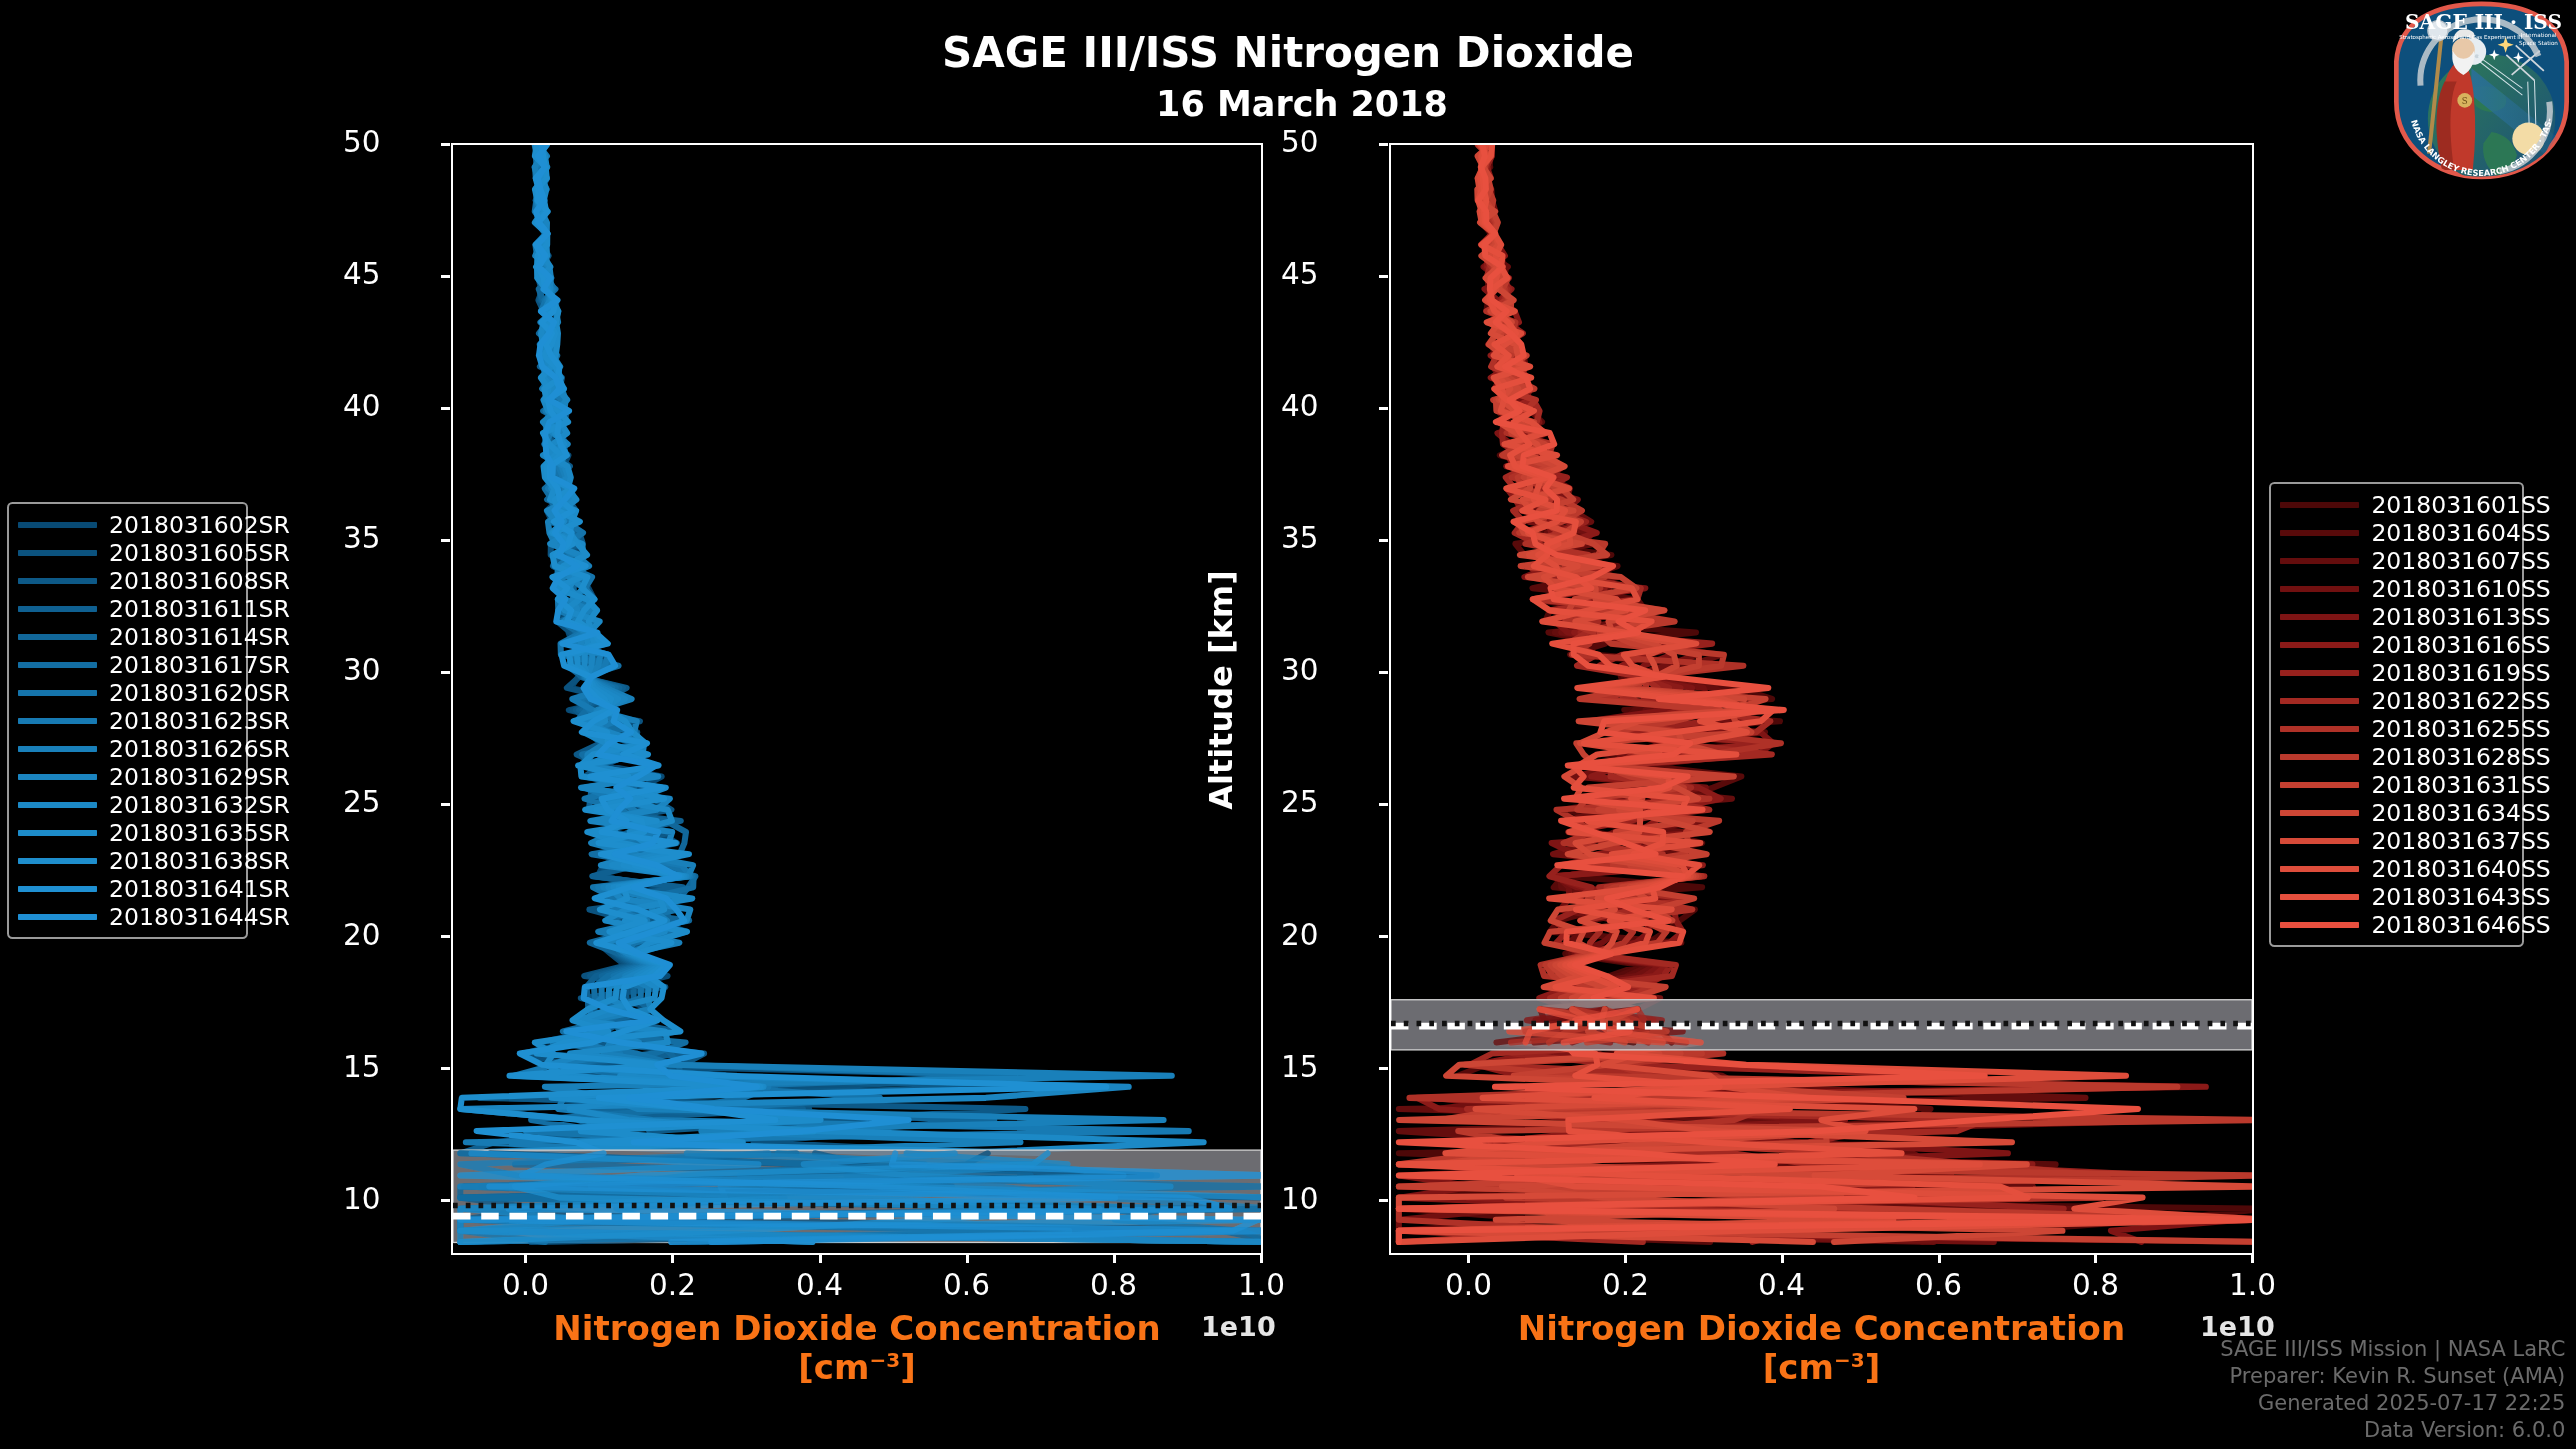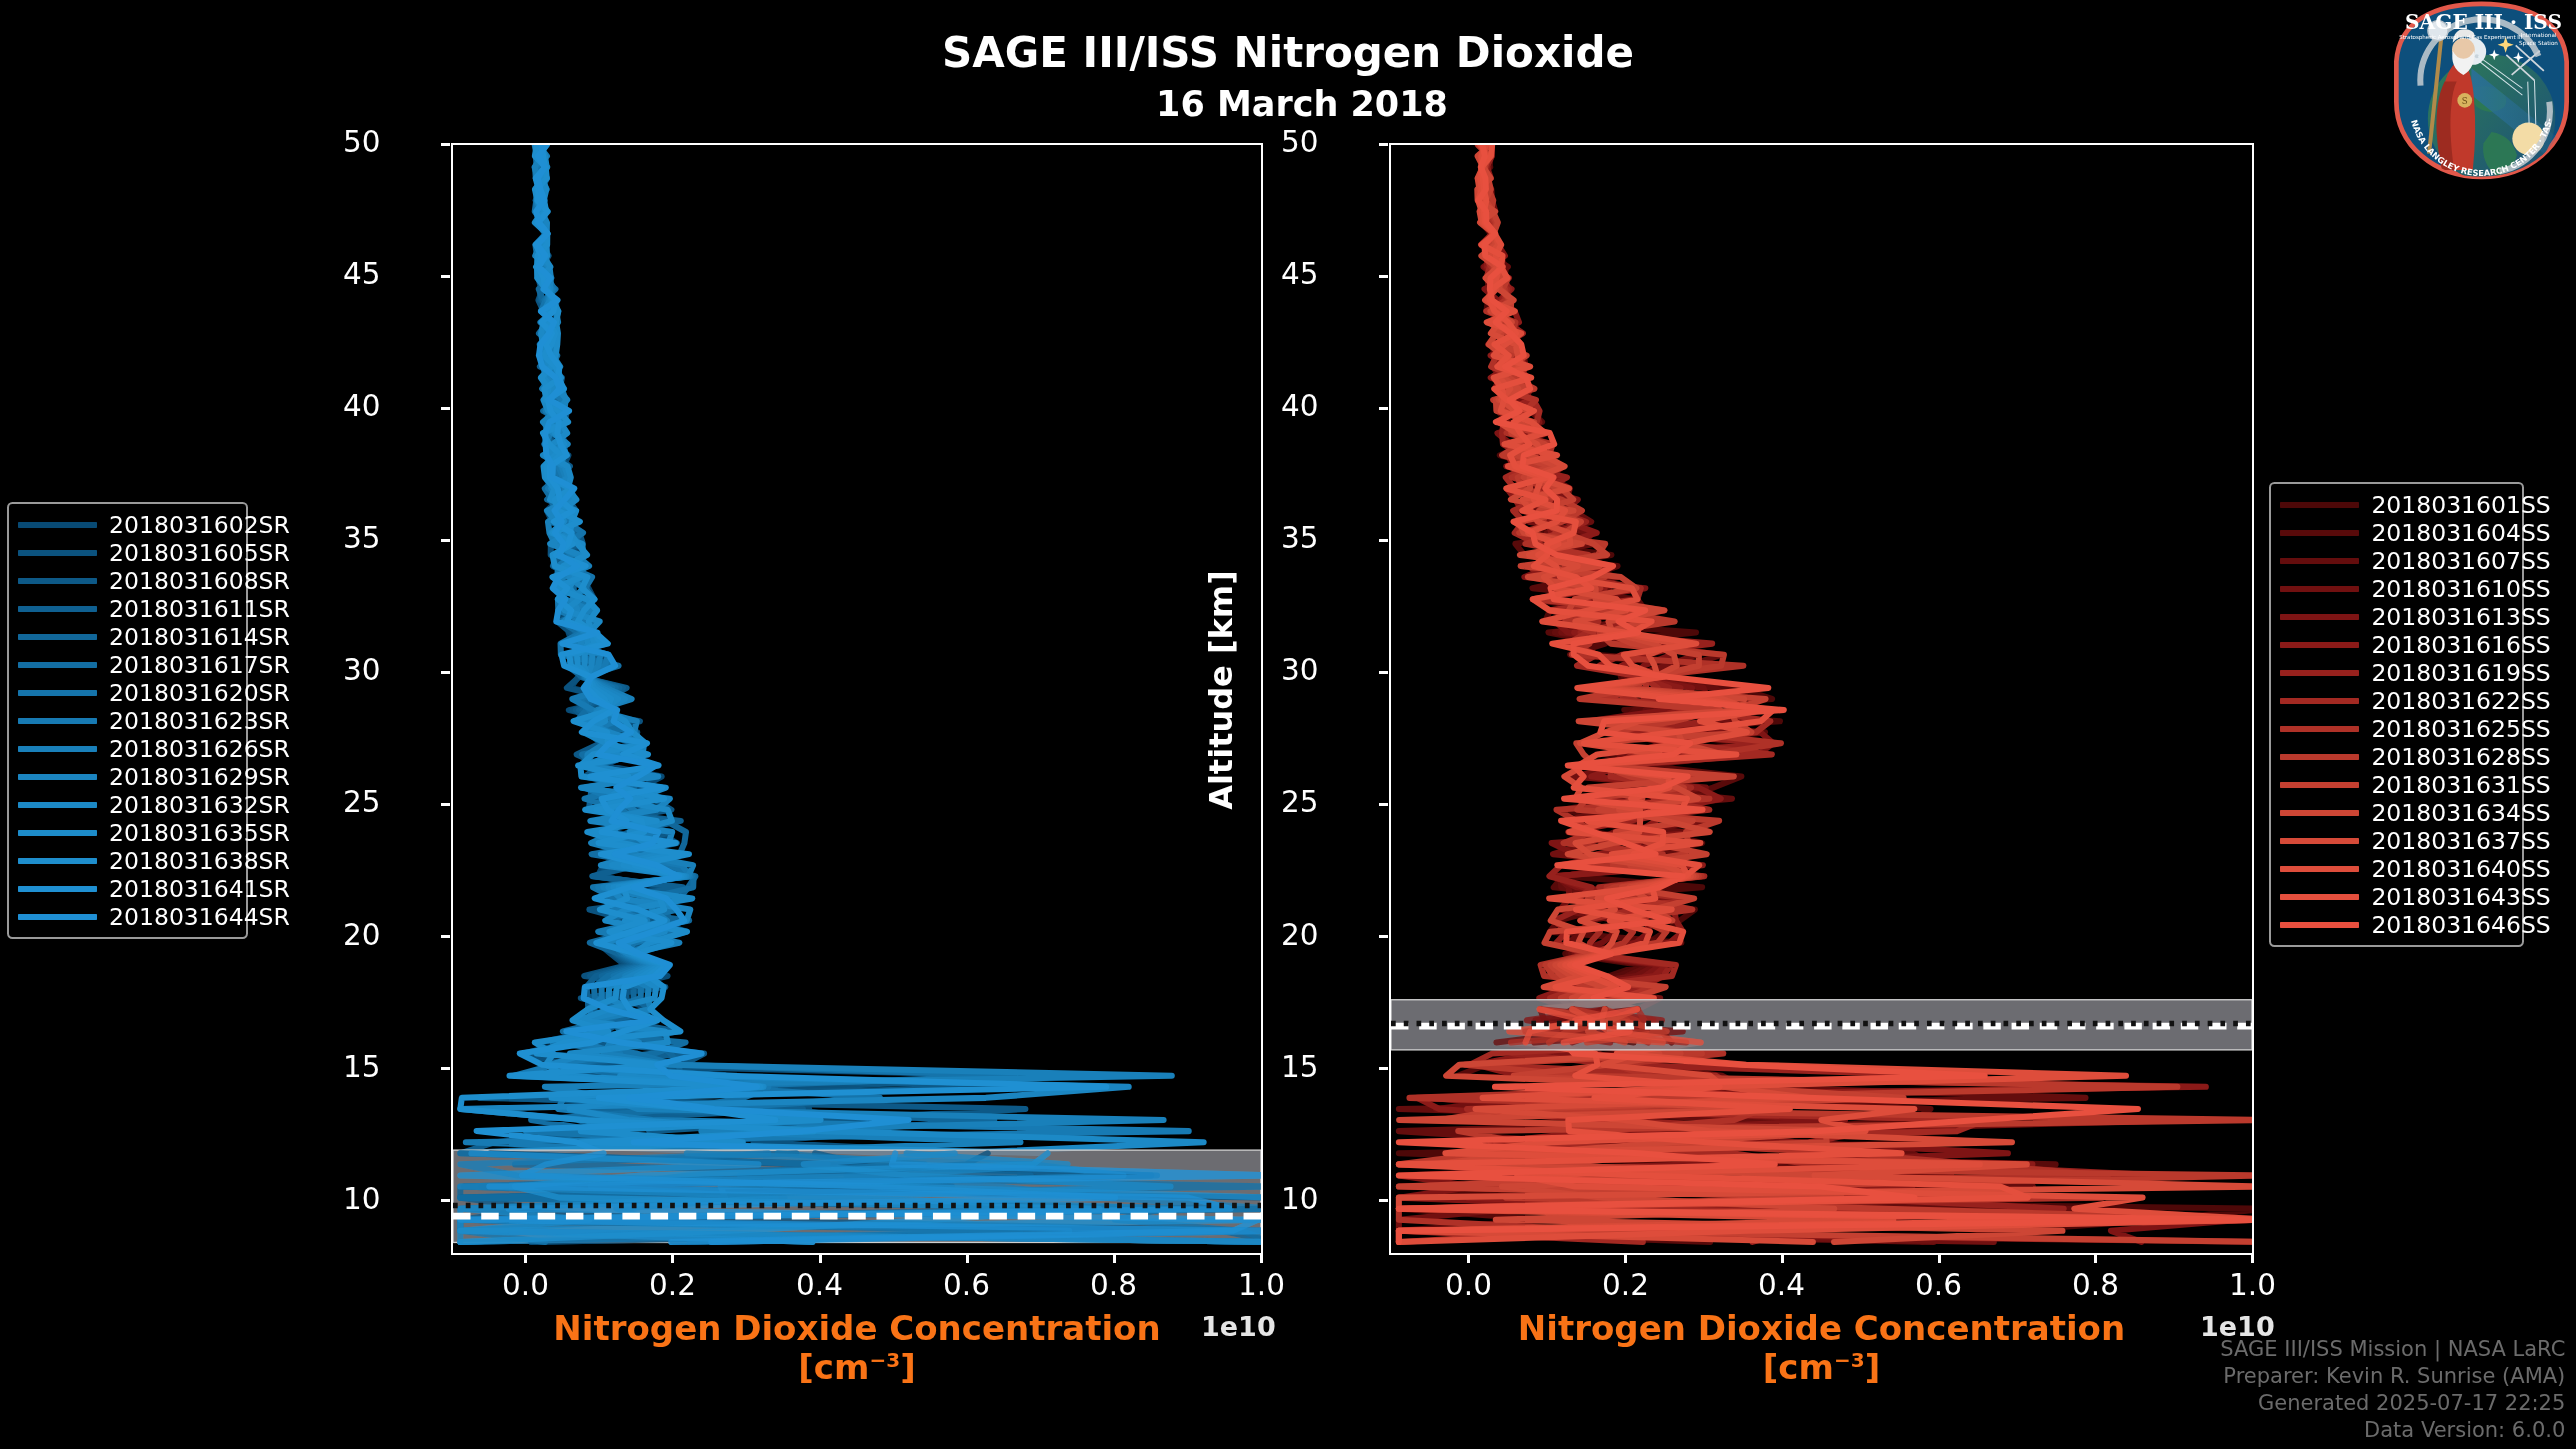--- a/index.html
+++ b/index.html
@@ -368,21 +368,21 @@
       </div>
       <div class="legrow">
         <span class="legswatch" style="background: rgb(232, 80, 63);"></span>
         <span class="leglabel">2018031646SS</span>
       </div>
     </div>
 
 
   <div id="credits">
     <div>SAGE III/ISS Mission | NASA LaRC</div>
-    <div>Preparer: Kevin R. Sunrise (AMA)</div>
+    <div>Preparer: Kevin R. Sunset (AMA)</div>
     <div>Generated 2025-07-17 22:25</div>
     <div>Data Version: 6.0.0</div>
   </div>
 
   <svg id="logo" viewBox="0 0 270 268">
     <defs>
       <clipPath id="patchclip">
         <path d="M135 4 C205 4 258 30 262 90 L262 150 C262 215 205 262 135 262 C65 262 8 215 8 150 L8 90 C12 30 65 4 135 4 Z"></path>
       </clipPath>
       <linearGradient id="earthg" x1="0" y1="0" x2="1" y2="1">

